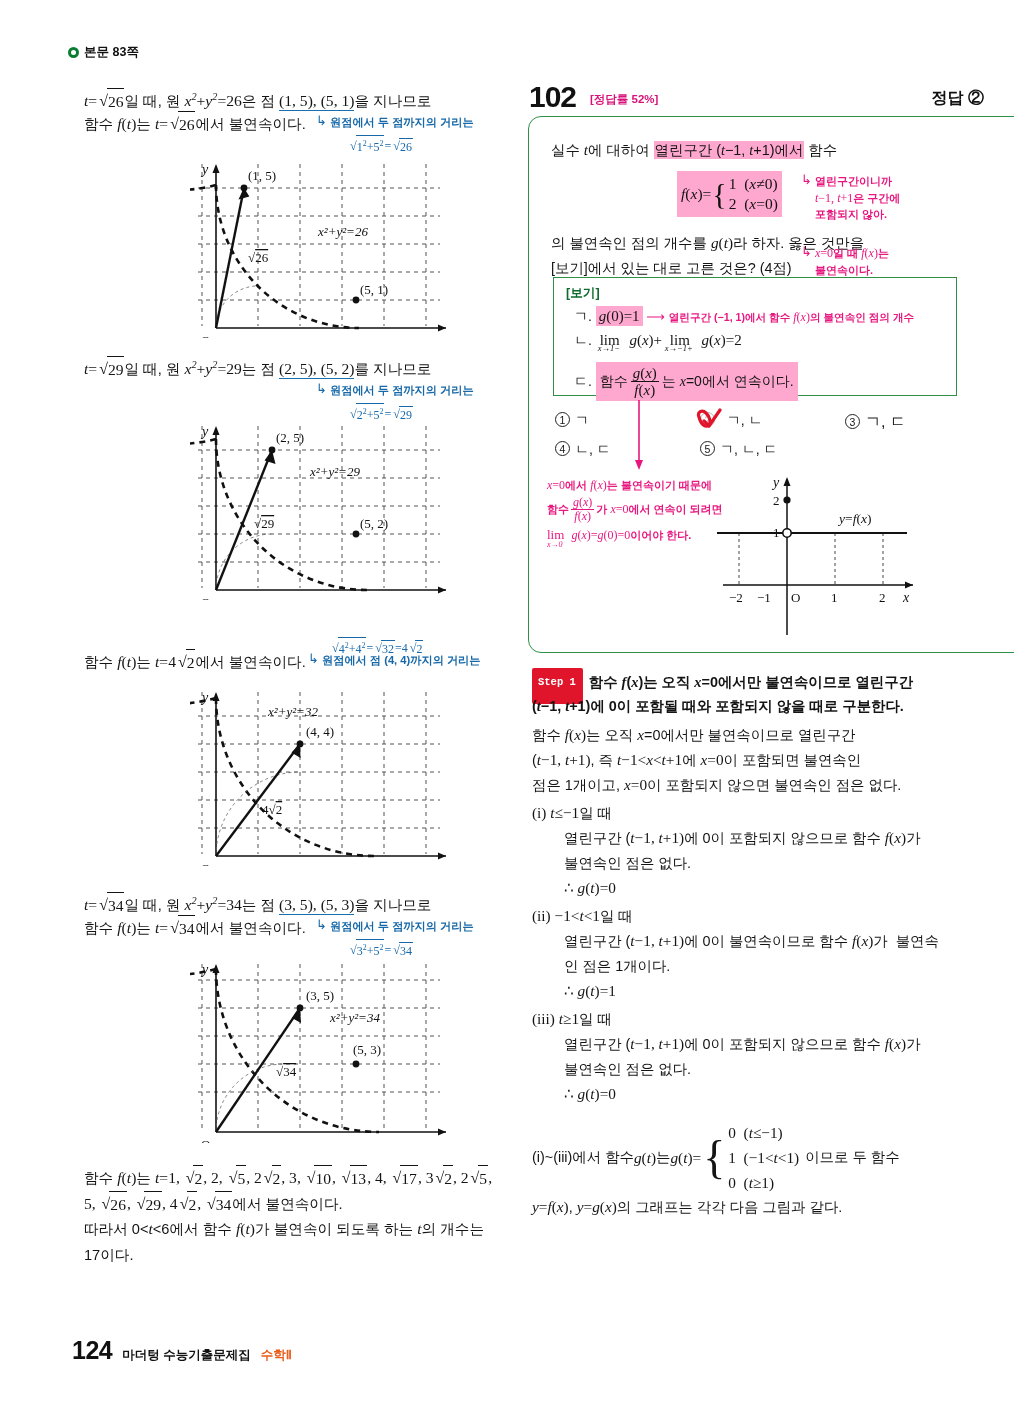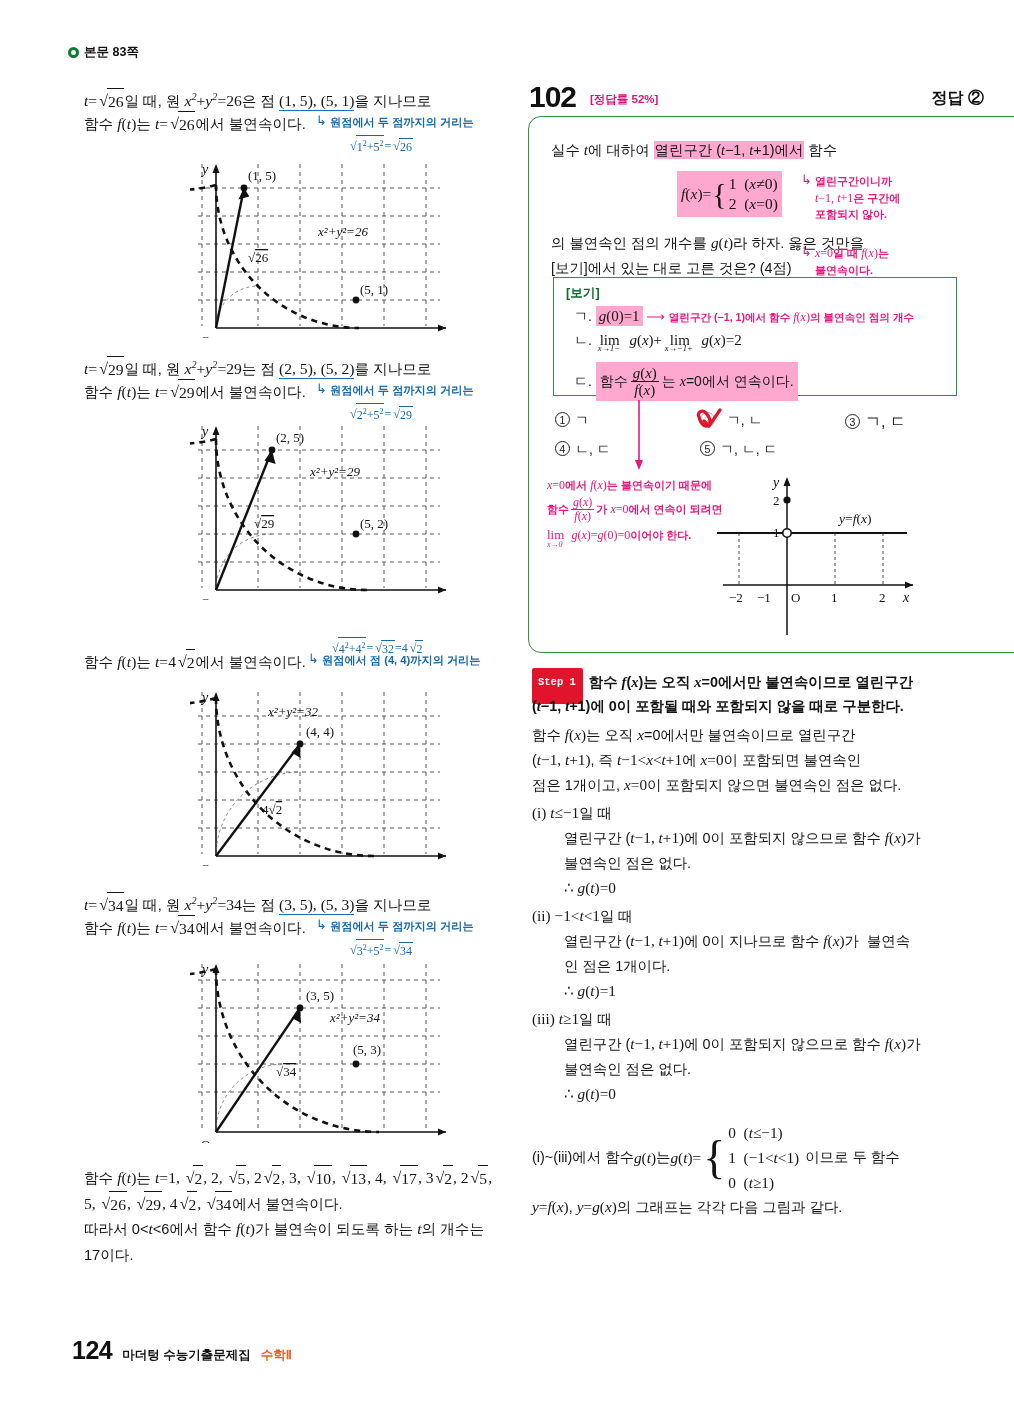--- a/index.html
+++ b/index.html
@@ -228,23 +228,20 @@
         <text x="128" y="78" font-family="Liberation Serif, serif" font-size="13" font-style="italic" fill="#111">x²+y²=26</text>
         <text x="58" y="104" font-family="Liberation Serif, serif" font-size="13" fill="#111">√<tspan text-decoration="overline">26</tspan></text>
         <text x="11" y="187" font-family="Liberation Serif, serif" font-size="13" fill="#111">O</text>
         <text x="244" y="190" font-family="Liberation Serif, serif" font-size="14" font-style="italic" fill="#111">x</text>
         <text x="12" y="16" font-family="Liberation Serif, serif" font-size="14" font-style="italic" fill="#111">y</text>
       </svg>
     </div>
 
     <div class="ltext" style="left:84px; top:352px;">
       <span class="mi">t</span>=<span class="rad"><span class="sq"></span><span class="radbar"><span class="mn">29</span></span></span><span class="k">일 때, 원 </span><span class="mi">x</span><span class="sup">2</span>+<span class="mi">y</span><span class="sup">2</span>=29<span class="k">는 점 </span><span class="uline">(2, 5), (5, 2)</span><span class="k">를 지나므로</span>
-    </div>
-    <div class="ltext" style="left:84px; top:378px;">
-      <span class="k">함수 </span><span class="mi">f</span>(<span class="mi">t</span>)<span class="k">는 </span><span class="mi">t</span>=<span class="rad"><span class="sq"></span><span class="radbar"><span class="mn">29</span></span></span><span class="k">에서 불연속이다.</span>
     </div>
     <div class="arrowL" style="left:316px; top:381px;">↳</div>
     <div class="bluenote" style="left:330px; top:382px;">
       <span>원점에서 두 점까지의 거리는</span>
     </div>
     <div class="bluenote" style="left:348px; top:402px;">
       <span class="fml"><span class="rad"><span class="sq"></span><span class="radbar"><span class="mn">2</span><span class="supn">2</span>+5<span class="supn">2</span></span></span>=<span class="rad"><span class="sq"></span><span class="radbar"><span class="mn">29</span></span></span></span>
     </div>
 
     <div class="graph" style="left:190px; top:420px;">
@@ -581,21 +578,21 @@
       <span class="k">불연속인 점은 없다.</span>
     </div>
     <div class="sol" style="left:52px; top:875px;">
       ∴ <span class="mi">g</span>(<span class="mi">t</span>)=0
     </div>
 
     <div class="sol" style="left:20px; top:903px;">
       (ii) −1&lt;<span class="mi">t</span>&lt;1<span class="k">일 때</span>
     </div>
     <div class="sol" style="left:52px; top:928px;">
-      <span class="k">열린구간 (</span><span class="mi">t</span>−1, <span class="mi">t</span>+1)<span class="k">에 0이 지나므로 함수 </span><span class="mi">f</span>(<span class="mi">x</span>)<span class="k">가 &nbsp;불연속</span>
+      <span class="k">열린구간 (</span><span class="mi">t</span>−1, <span class="mi">t</span>+1)<span class="k">에 0이 불연속이므로 함수 </span><span class="mi">f</span>(<span class="mi">x</span>)<span class="k">가 &nbsp;불연속</span>
     </div>
     <div class="sol" style="left:52px; top:953px;">
       <span class="k">인 점은 1개이다.</span>
     </div>
     <div class="sol" style="left:52px; top:978px;">
       ∴ <span class="mi">g</span>(<span class="mi">t</span>)=1
     </div>
 
     <div class="sol" style="left:20px; top:1006px;">
       (iii) <span class="mi">t</span>≥1<span class="k">일 때</span>

